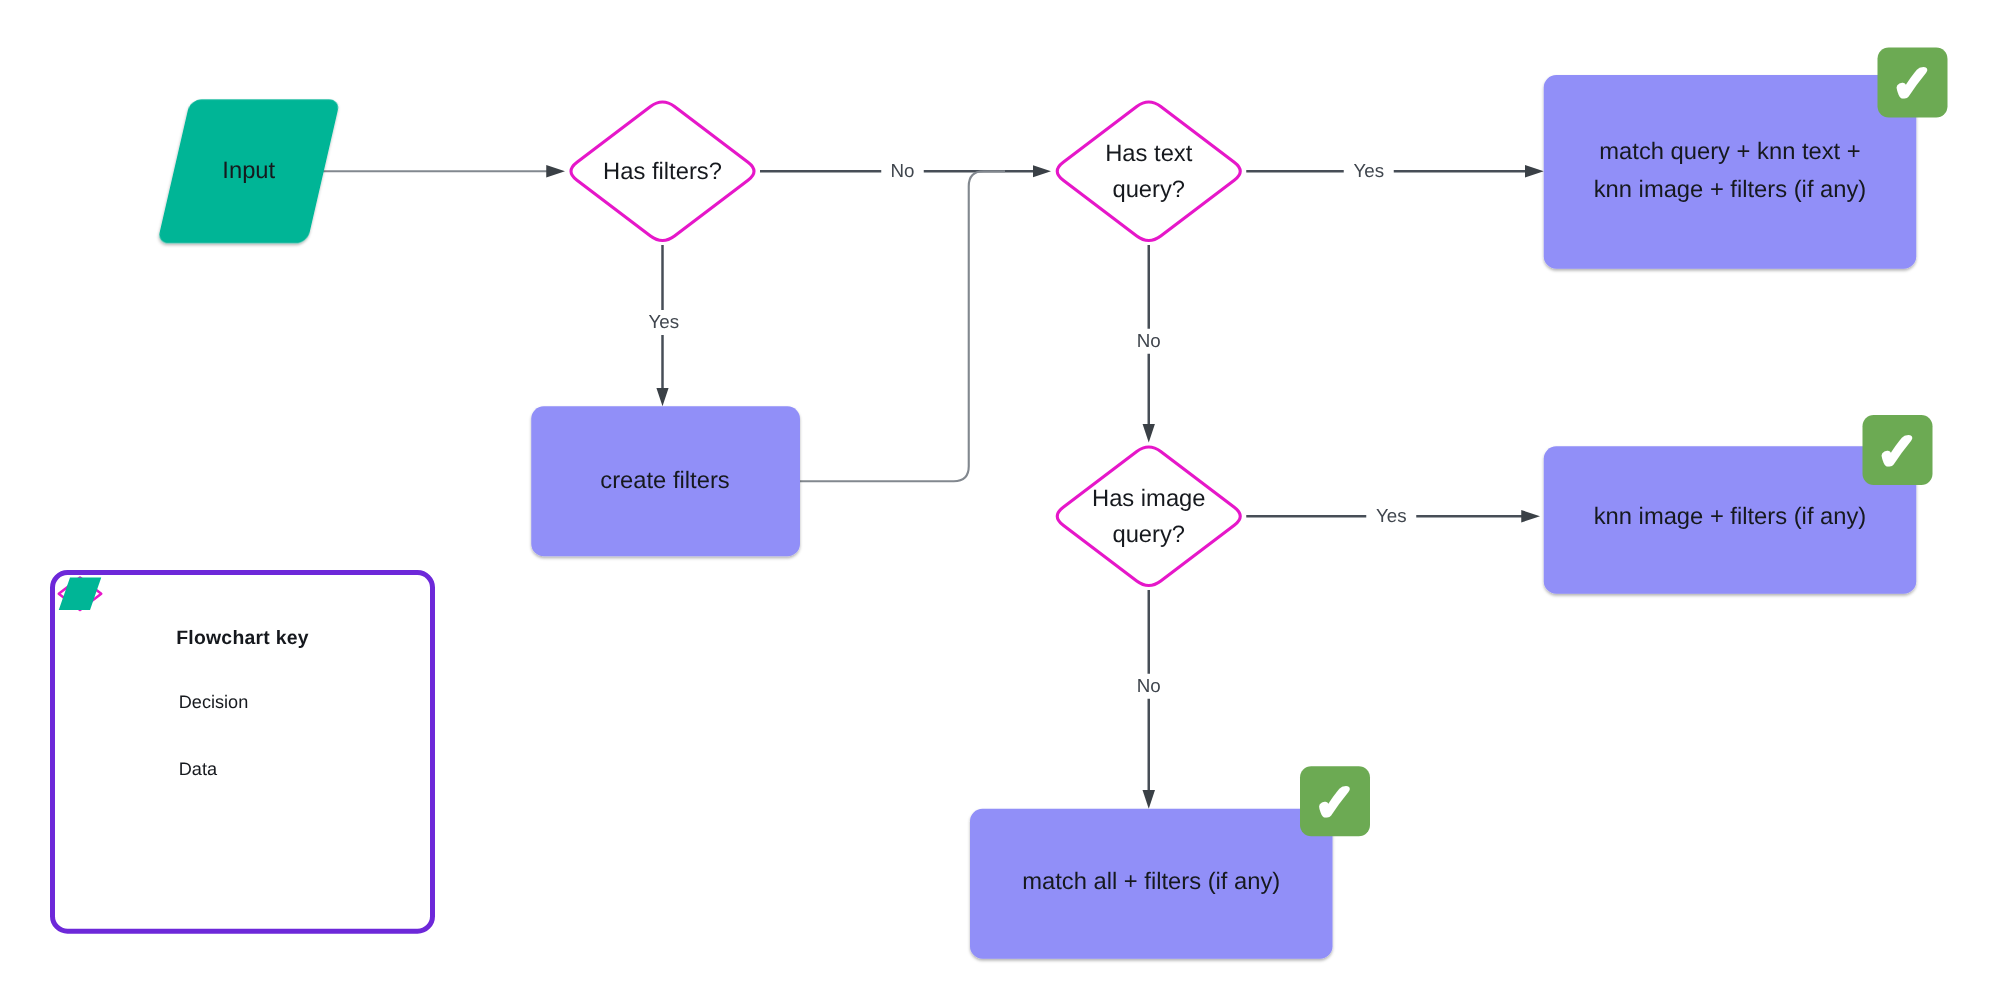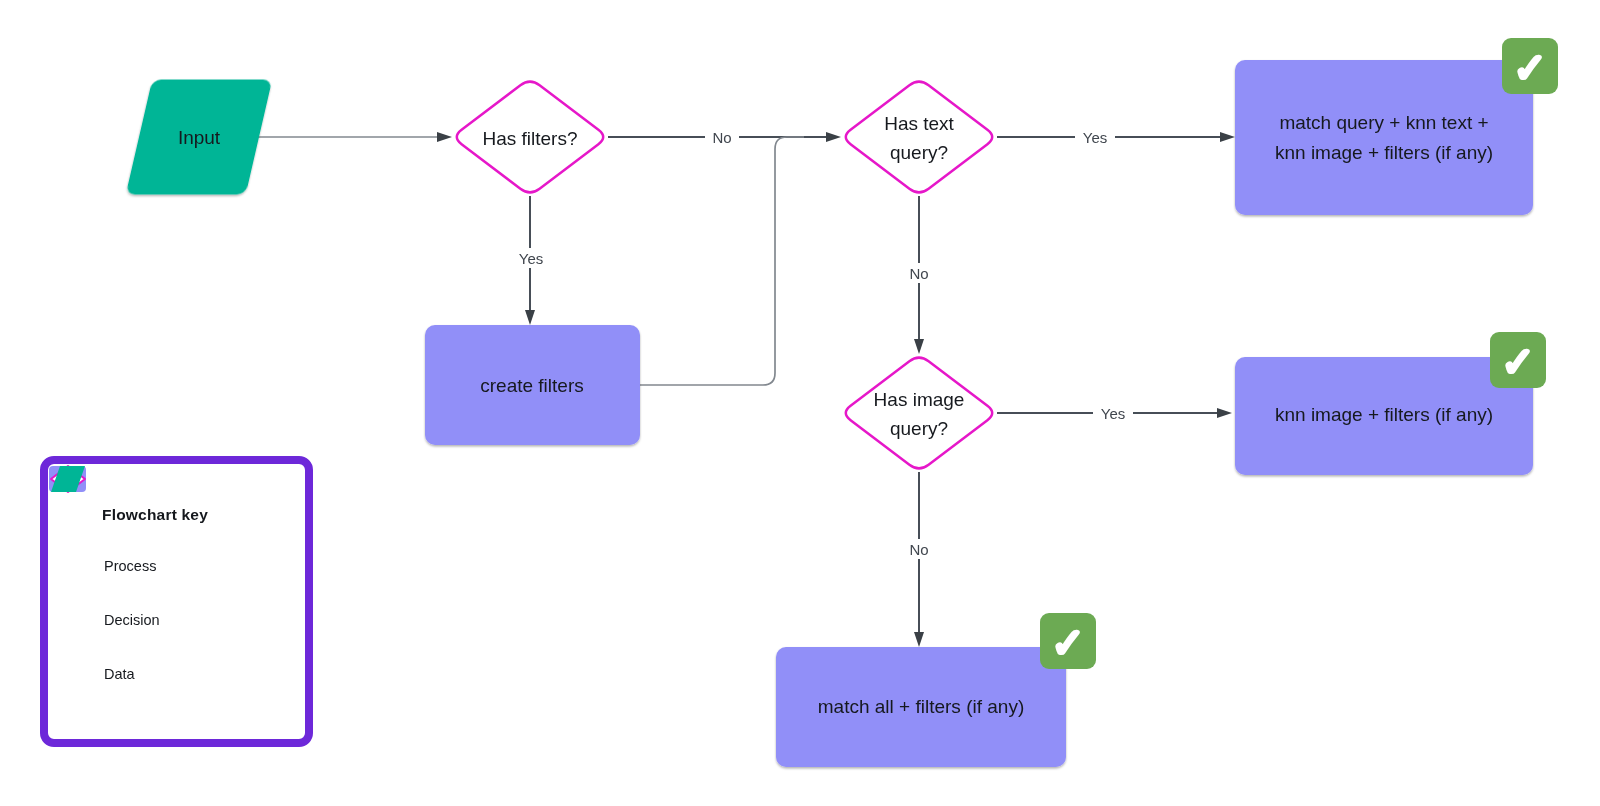--- a/index.html
+++ b/index.html
@@ -6,22 +6,22 @@
   body{width:1600px;height:806px;position:relative;font-family:"Liberation Sans",sans-serif;overflow:hidden;}
   svg{position:absolute;left:0;top:0;}
   svg text{font-family:"Liberation Sans",sans-serif;}
   .node-text{font-size:19px;fill:#16191e;}
   .edge-label-text{font-size:15px;fill:#40464e;}
   .edge{fill:none;stroke:#474e57;stroke-width:2;}
   .edge-light{fill:none;stroke:#82888f;stroke-width:1.7;}
   .label-bg{fill:#ffffff;}
   .diamond{fill:#ffffff;stroke-width:2.5;}
   .check-glyph{font-size:40px;font-weight:bold;fill:#ffffff;stroke:#ffffff;stroke-width:2.6;}
-  .legend{position:absolute;left:40px;top:456px;width:273px;height:291px;background:#ffffff;
-          border:8px solid #6d28d9;border-radius:14px;box-sizing:border-box;}
+  .legend{position:absolute;left:40px;top:456px;width:308px;height:291px;background:#ffffff;
+          border:4px solid #6d28d9;border-radius:14px;box-sizing:border-box;padding-left:43px;}
   .legend-title{margin:42px 0 0 54px;font-size:15.5px;font-weight:bold;color:#15181d;letter-spacing:.2px;}
   .legend-items{margin:28px 0 0 56px;}
   .legend-item{display:flex;align-items:center;gap:26px;height:28px;margin-bottom:26px;}
   .legend-swatch{width:40px;height:30px;flex:0 0 auto;display:block;}
   .legend-label{font-size:14.5px;color:#16191e;}
 </style>
 </head>
 <body>
 
 <svg width="1600" height="806" viewBox="0 0 1600 806">
@@ -126,26 +126,20 @@
       <text class="check-glyph" x="28" y="30" text-anchor="middle" dominant-baseline="central">✓</text>
     </g>
   </g>
 </svg>
 
 <div class="legend">
   <div class="legend-title">Flowchart key</div>
   <div class="legend-items">
     <div class="legend-item">
       <svg class="legend-swatch" viewBox="0 0 40 30">
-        <rect x="1" y="2" width="37" height="26" rx="4" fill="#918ff8"></rect>
-      </svg>
-      <span class="legend-label">Process</span>
-    </div>
-    <div class="legend-item">
-      <svg class="legend-swatch" viewBox="0 0 40 30">
         <path d="M 20 2 L 37 15 L 20 28 L 3 15 Z" fill="#ffffff" stroke-width="2" stroke-linejoin="round" stroke="#e617c9"></path>
       </svg>
       <span class="legend-label">Decision</span>
     </div>
     <div class="legend-item">
       <svg class="legend-swatch" viewBox="0 0 40 30">
         <path d="M 12 2 L 37 2 L 28 28 L 3 28 Z" fill="#00b596"></path>
       </svg>
       <span class="legend-label">Data</span>
     </div>

